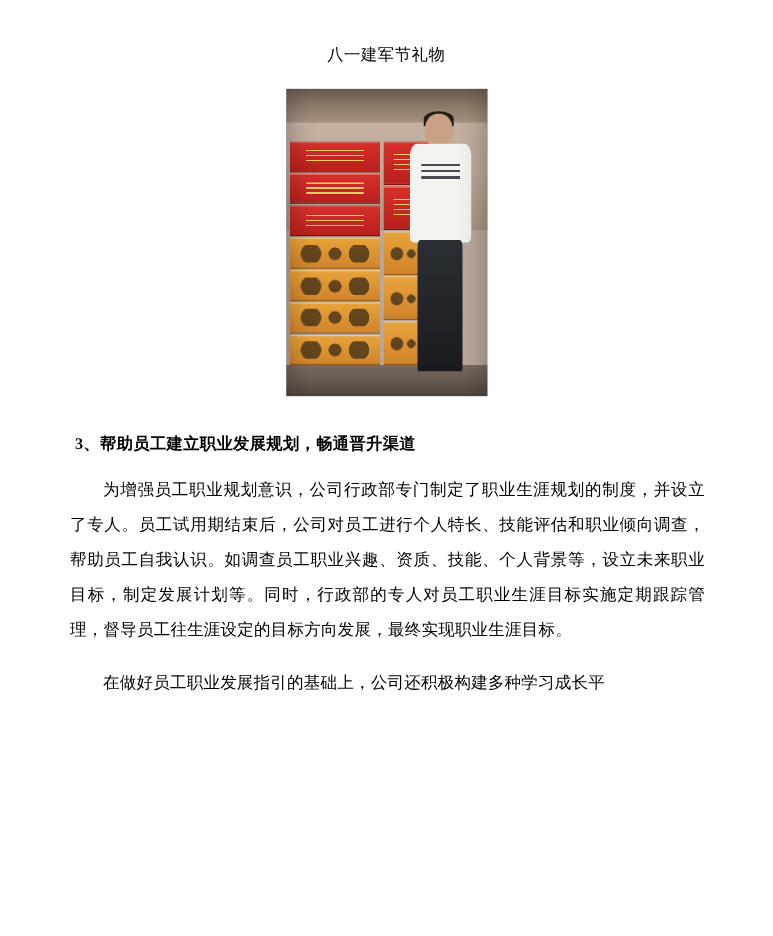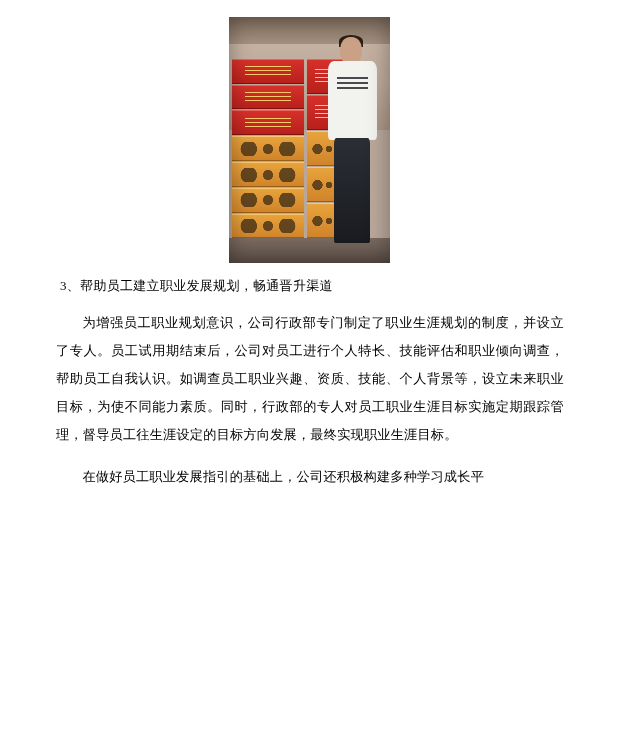--- a/index.html
+++ b/index.html
@@ -165,40 +165,41 @@
     background: linear-gradient(180deg,#2b2e34 0%,#191b20 100%);
     border-radius: 6% 6% 3% 3%;
   }
   .ph-vign {
     position: absolute;
     inset: 0;
     box-shadow: inset 0 0 22px rgba(0,0,0,0.35);
   }
   h3.heading {
     font-size: 13px;
-    font-weight: normal;
-    margin: 14px 0 0 60px;
+    font-weight: bold;
+    margin: 29px 0 0 60px;
     letter-spacing: 0.3px;
   }
   p.body {
     font-size: 13.2px;
     line-height: 28px;
     margin: 10px 54px 0 56px;
     text-align: justify;
     text-justify: inter-ideograph;
     text-indent: 2em;
     letter-spacing: 0.2px;
   }
   p.body.tight { margin-top: 14px; }
 </style>
 </head>
 <body>
 
 <div class="page">
 
+  <div class="caption">八一建军节礼物</div>
 
   <div class="figure-wrap">
     <div class="photo">
       <div class="ph-wall"></div>
       <div class="ph-wall2"></div>
       <div class="ph-floor"></div>
 
       <div class="ph-stack-left">
         <div class="box-red"></div>
         <div class="box-red"></div>
@@ -225,16 +226,16 @@
         </div>
         <div class="ph-pants"></div>
       </div>
 
       <div class="ph-vign"></div>
     </div>
   </div>
 
   <h3 class="heading">3、帮助员工建立职业发展规划，畅通晋升渠道</h3>
 
-  <p class="body tight">为增强员工职业规划意识，公司行政部专门制定了职业生涯规划的制度，并设立了专人。员工试用期结束后，公司对员工进行个人特长、技能评估和职业倾向调查，帮助员工自我认识。如调查员工职业兴趣、资质、技能、个人背景等，设立未来职业目标，为使不同能力素质。同时，行政部的专人对员工职业生涯目标实施定期跟踪管理，督导员工往生涯设定的目标方向发展，最终实现职业生涯目标。</p>
+  <p class="body tight">为增强员工职业规划意识，公司行政部专门制定了职业生涯规划的制度，并设立了专人。员工试用期结束后，公司对员工进行个人特长、技能评估和职业倾向调查，帮助员工自我认识。如调查员工职业兴趣、资质、技能、个人背景等，设立未来职业目标，制定发展计划等。同时，行政部的专人对员工职业生涯目标实施定期跟踪管理，督导员工往生涯设定的目标方向发展，最终实现职业生涯目标。</p>
   <p class="body tight">在做好员工职业发展指引的基础上，公司还积极构建多种学习成长平</p>
 
 </div>
 
 </body></html>

